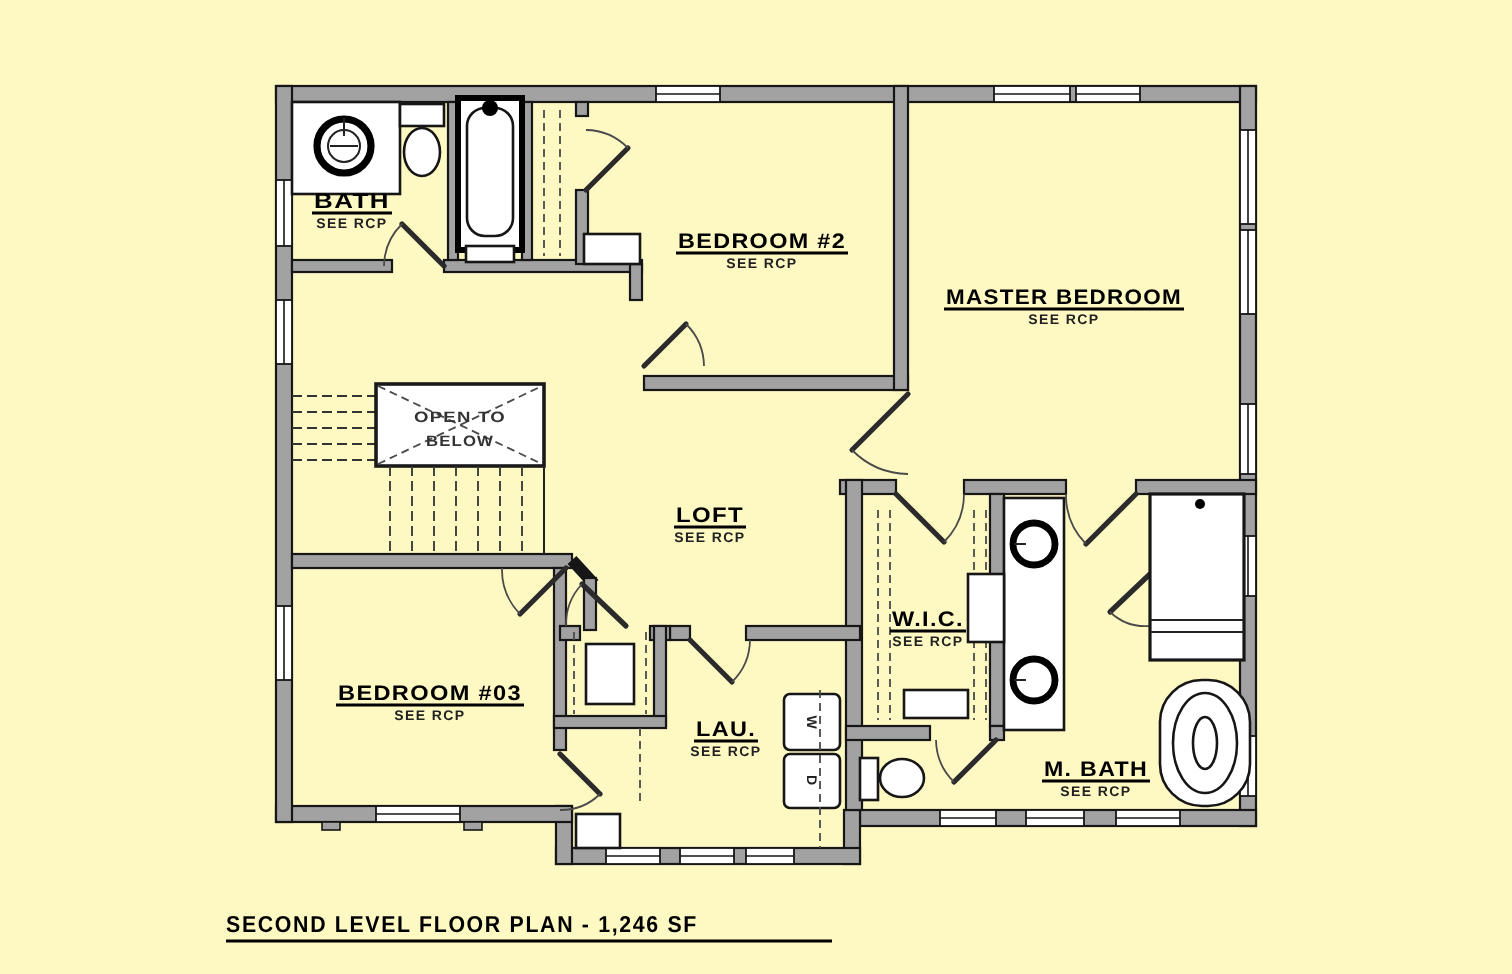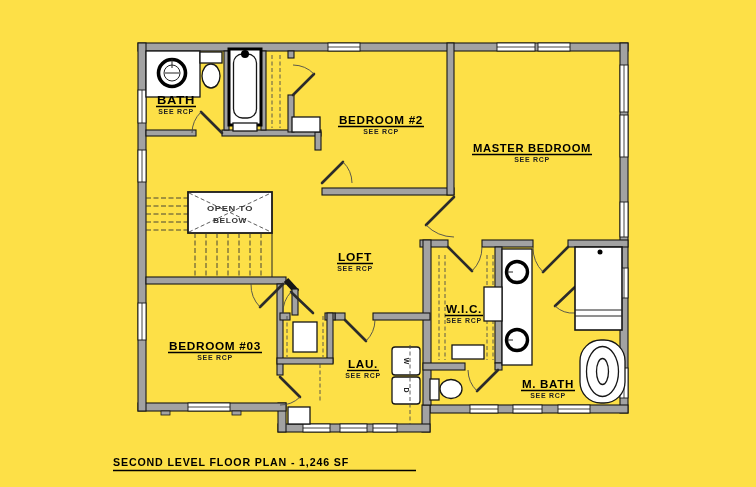--- a/index.html
+++ b/index.html
@@ -1,16 +1,16 @@
 <!DOCTYPE html>
 <html><head>
 <meta charset="utf-8">
 <style>
   html,body{margin:0;padding:0;background:#ffffff;}
-  .sheet{width:756px;height:487px;position:relative;background:#fde047;overflow:hidden;
+  .sheet{width:756px;height:487px;position:relative;background:#fef9c3;overflow:hidden;
          font-family:"Liberation Sans",sans-serif;}
   svg{display:block;}
   .wall{fill:#a2a2a2;stroke:#161616;stroke-width:1.1;}
   .win{fill:#ffffff;stroke:#161616;stroke-width:0.9;}
   .winline{stroke:#161616;stroke-width:0.8;}
   .fix{fill:#ffffff;stroke:#161616;stroke-width:1.3;}
   .fixthick{fill:#ffffff;stroke:#000000;stroke-width:3;}
   .door{stroke:#2b2b2b;stroke-width:2.6;stroke-linecap:round;}
   .arc{fill:none;stroke:#4a4a4a;stroke-width:0.9;}
   .dash{stroke:#4a4a4a;stroke-width:0.9;stroke-dasharray:4 2.5;fill:none;}

